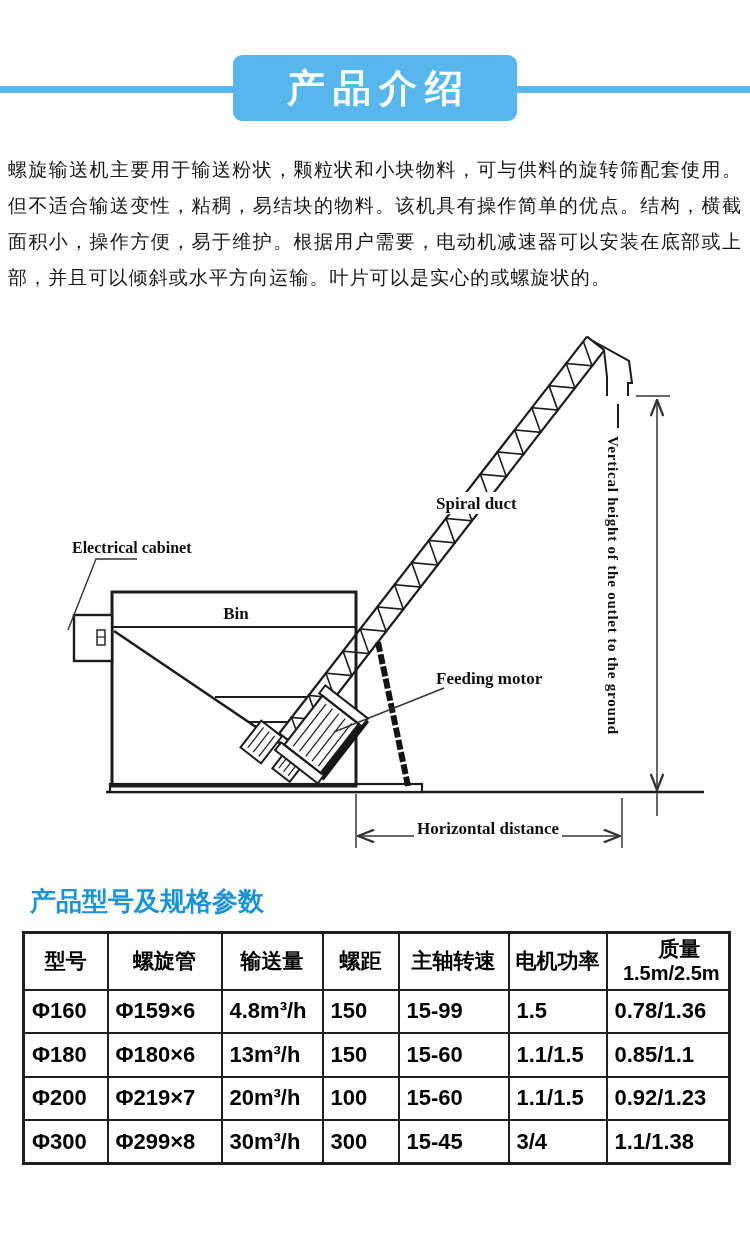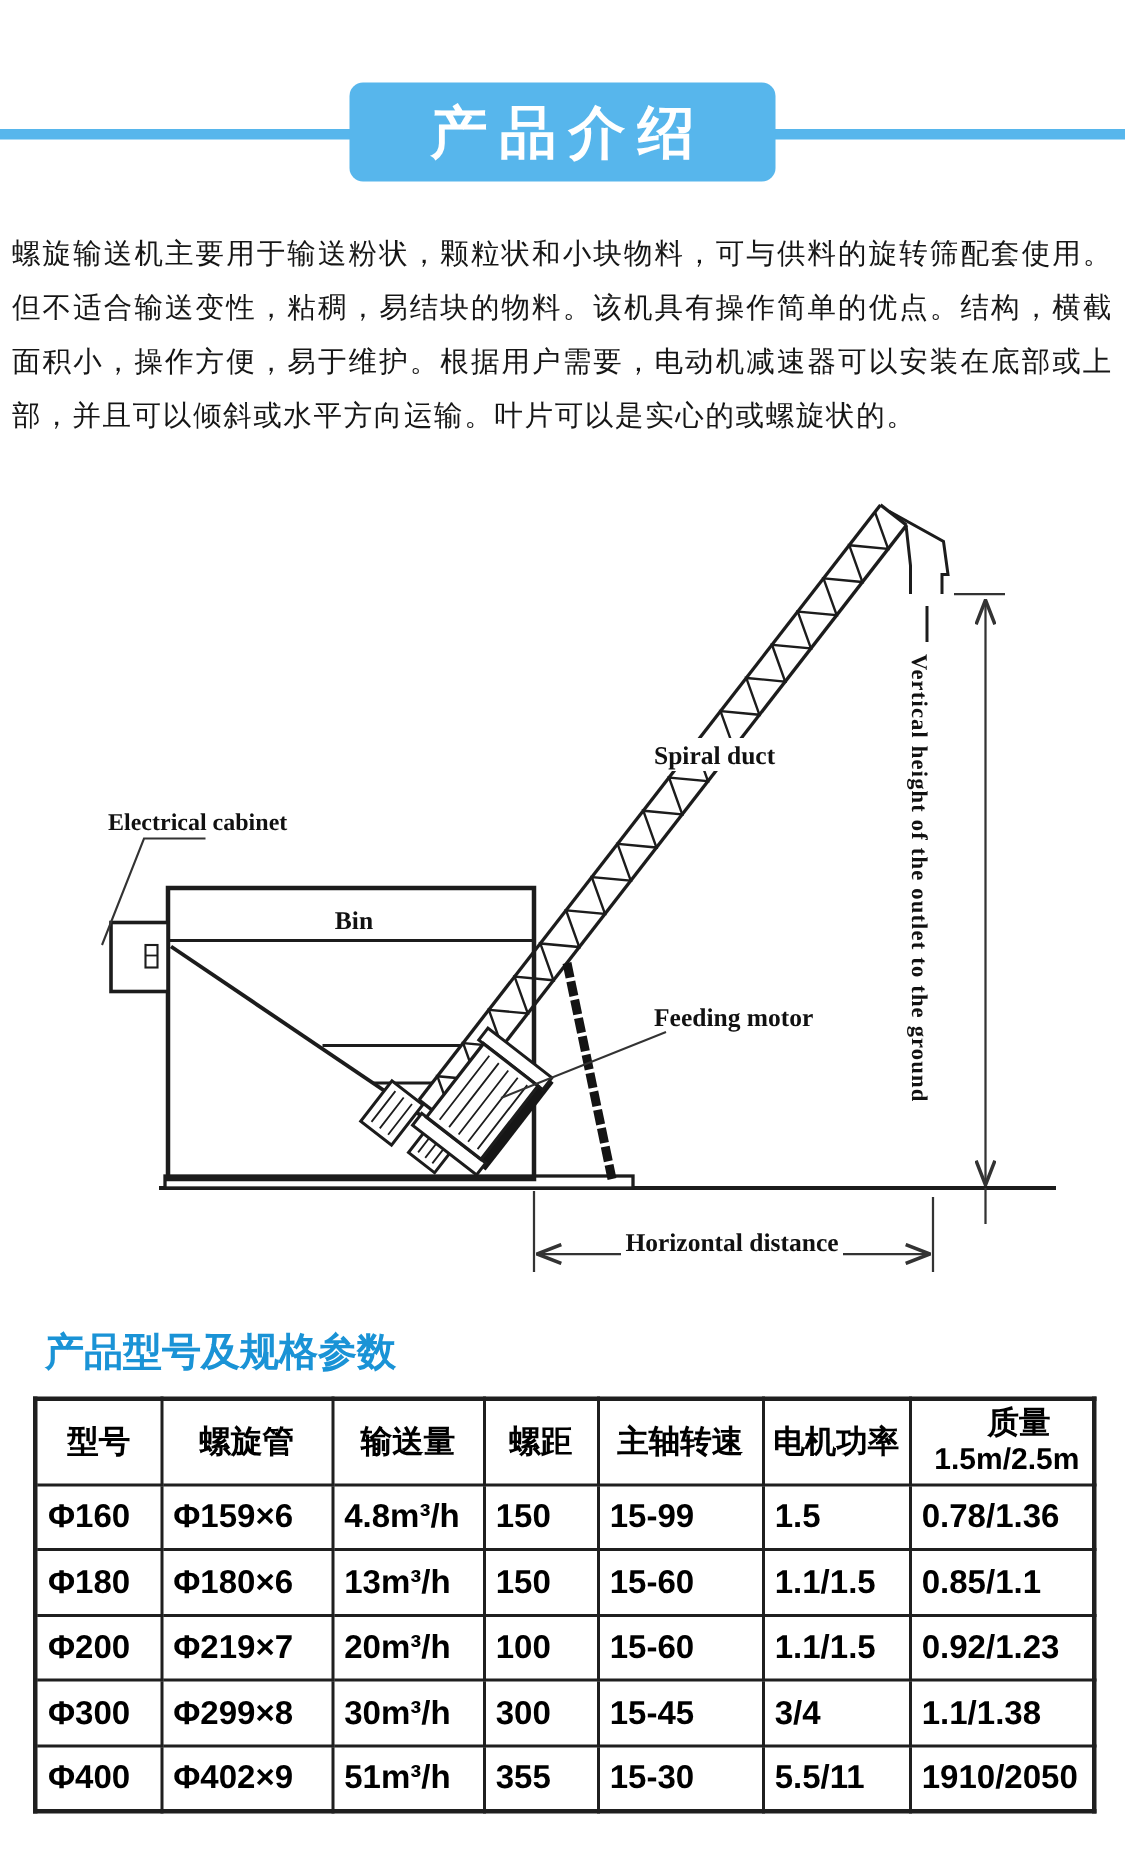--- a/index.html
+++ b/index.html
@@ -179,25 +179,16 @@
       </tr>
       <tr>
         <td>Φ300</td>
         <td>Φ299×8</td>
         <td>30m³/h</td>
         <td>300</td>
         <td>15-45</td>
         <td>3/4</td>
         <td>1.1/1.38</td>
       </tr>
-      <tr>
-        <td>Φ400</td>
-        <td>Φ402×9</td>
-        <td>51m³/h</td>
-        <td>355</td>
-        <td>15-30</td>
-        <td>5.5/11</td>
-        <td>1910/2050</td>
-      </tr>
     </tbody>
   </table>
 
 </div>
 
 </body></html>

